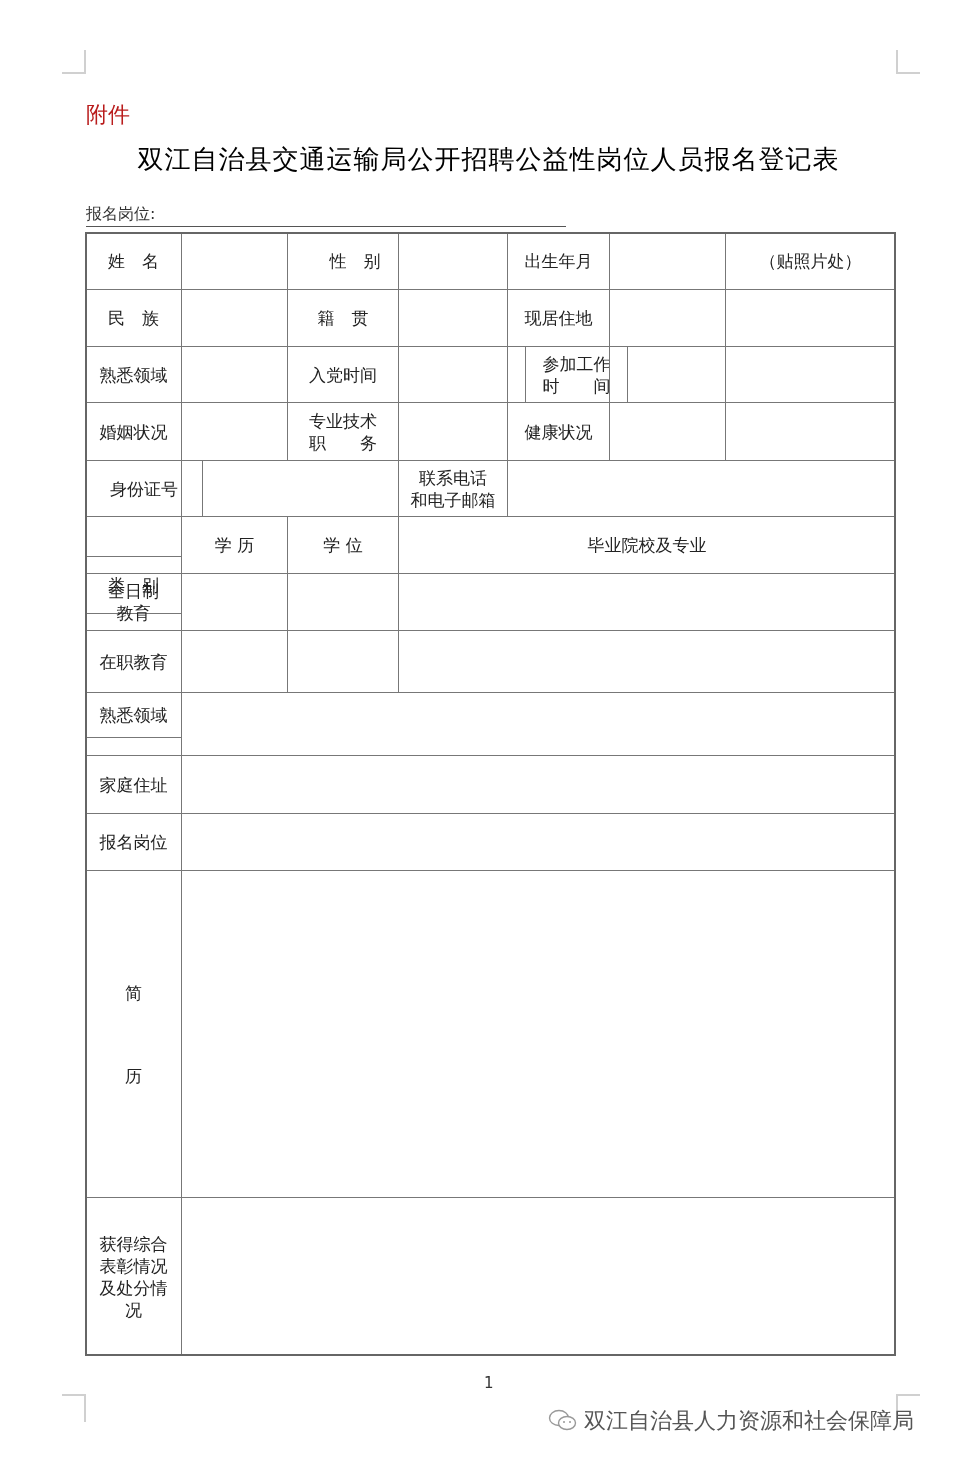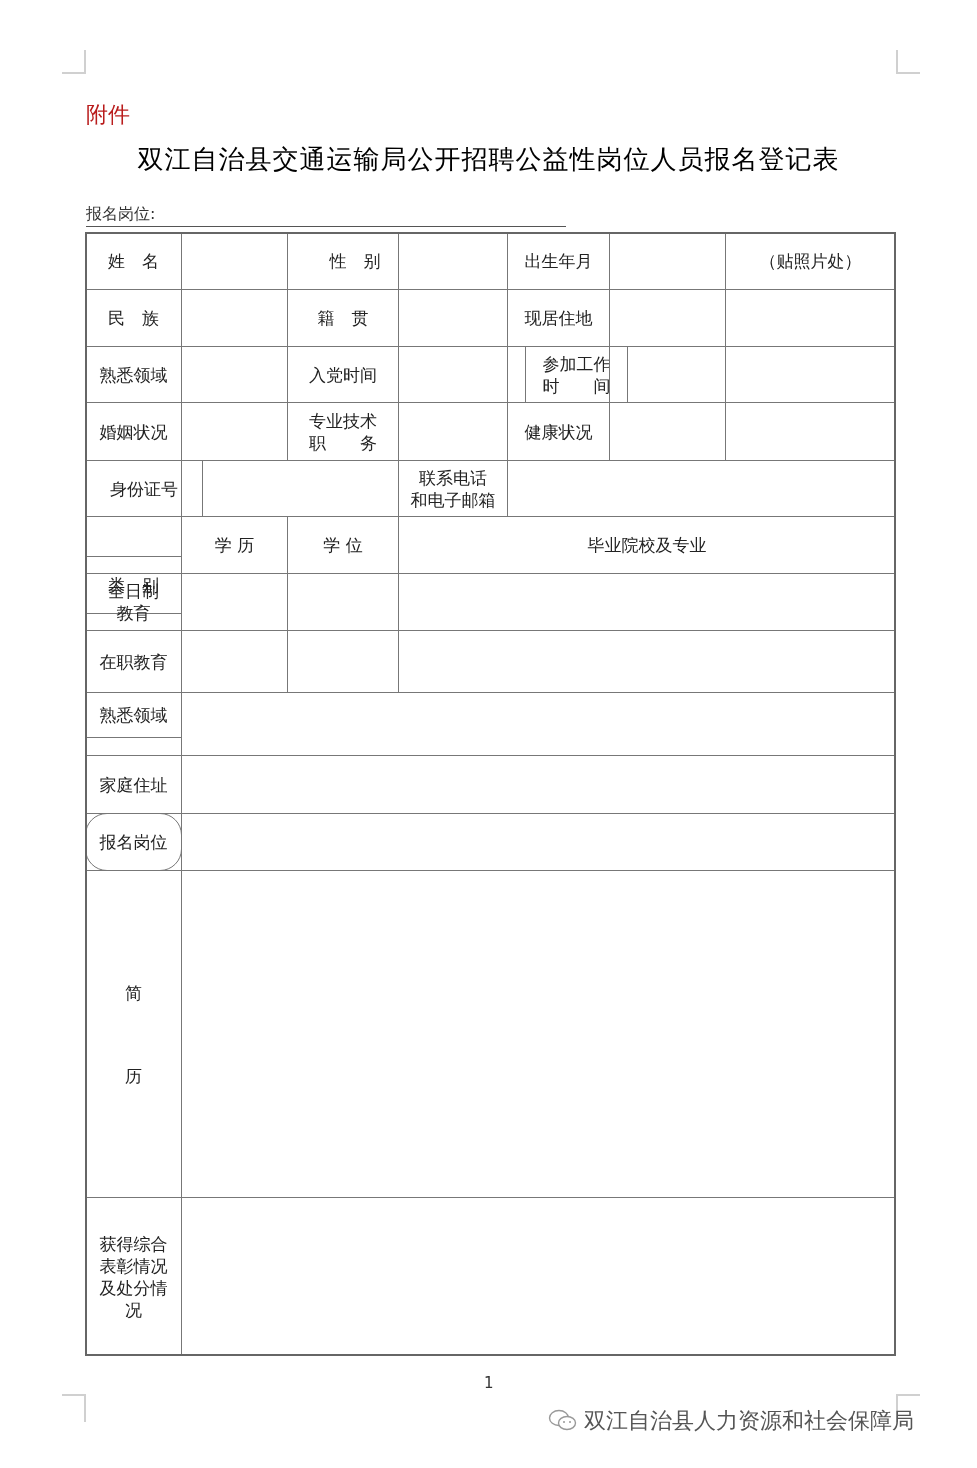--- a/index.html
+++ b/index.html
@@ -95,21 +95,21 @@
   <div class="cell" style="left:181px;top:630px;width:107px;height:63px;"></div>
   <div class="cell" style="left:287px;top:630px;width:112px;height:63px;"></div>
   <div class="cell" style="left:398px;top:630px;width:498px;height:63px;"></div>
 
   <div class="cell" style="left:85px;top:692px;width:97px;height:46px;">熟悉领域</div>
   <div class="cell" style="left:181px;top:692px;width:715px;height:64px;"></div>
 
   <div class="cell" style="left:85px;top:755px;width:97px;height:59px;">家庭住址</div>
   <div class="cell" style="left:181px;top:755px;width:715px;height:59px;"></div>
 
-  <div class="cell" style="left:85px;top:813px;width:97px;height:58px;border-radius:22px;">报名岗位</div>
+  <div class="cell" style="left:85px;top:813px;width:97px;height:58px;">报名岗位</div>
   <div class="cell" style="left:181px;top:813px;width:715px;height:58px;"></div>
 
   <div class="cell vert" style="left:85px;top:870px;width:97px;height:328px;">
     <span>简</span>
     <span>历</span>
   </div>
   <div class="cell" style="left:181px;top:870px;width:715px;height:328px;"></div>
 
   <div class="cell" style="left:85px;top:1197px;width:97px;height:159px;">获得综合
 表彰情况

